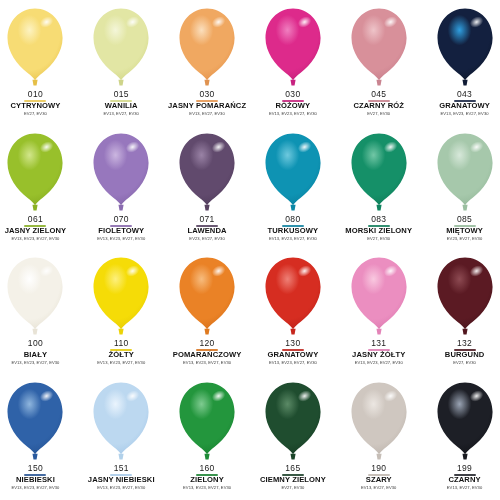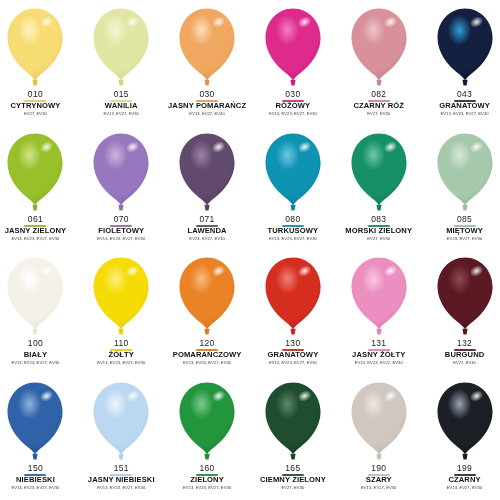--- a/index.html
+++ b/index.html
@@ -215,21 +215,21 @@
               <radialGradient id="b4h" cx="0.5" cy="0.5" r="0.5">
                 <stop offset="0%" stop-color="#ffffff" stop-opacity="0.92"></stop>
                 <stop offset="100%" stop-color="#ffffff" stop-opacity="0"></stop>
               </radialGradient>
             </defs>
             <path d="M50 4 C74 4 93 24 93 50 C93 72 78 92 62 104 C56 108.5 52.5 112 50 116 C47.5 112 44 108.5 38 104 C22 92 7 72 7 50 C7 24 26 4 50 4 Z" fill="url(#b4g)"></path>
             <ellipse cx="68" cy="25" rx="11" ry="8" fill="url(#b4h)" transform="rotate(-28 68 25)"></ellipse>
             <path d="M46 115 L54 115 L52.4 124 L47.6 124 Z" fill="#c98490"></path>
           </svg>
         </div>
-        <div class="code">082</div>
+        <div class="code">045</div>
         <div class="code-rule" style="background: rgb(198, 125, 138);"></div>
         <div class="name">CZARNY RÓŻ</div>
         <div class="variants">EV27, EV30</div>
       </div>
       <div class="cell">
         <div class="balloon-wrap">
           <svg viewBox="0 0 100 128" class="balloon-svg">
             <defs>
               <radialGradient id="b5g" cx="0.40" cy="0.30" r="0.82">
                 <stop offset="0%" stop-color="#2f9fe0" stop-opacity="1"></stop>

